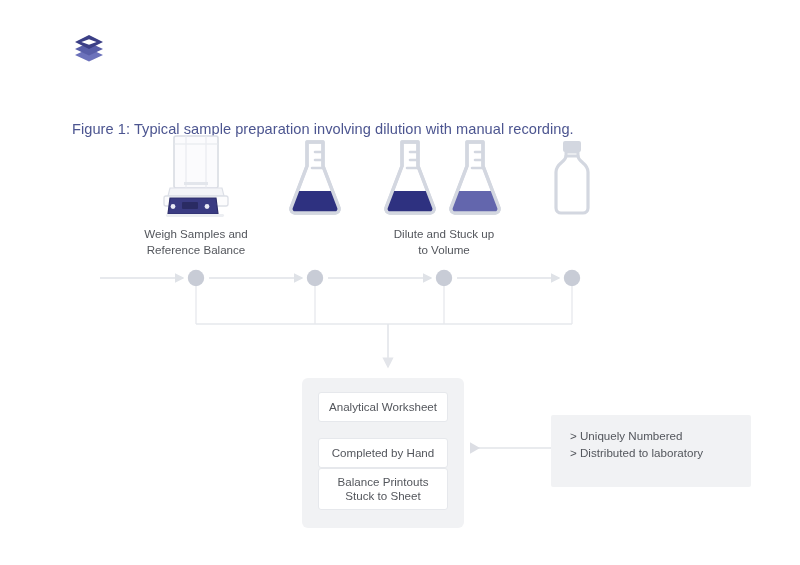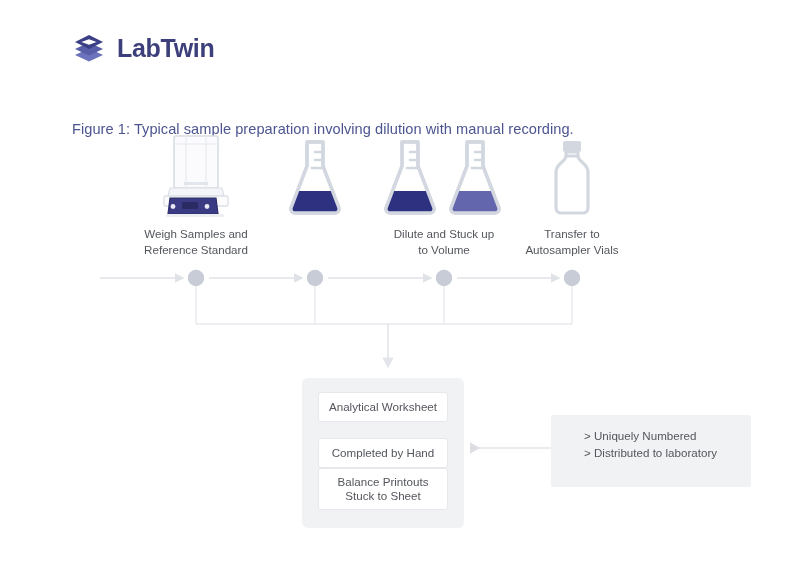--- a/index.html
+++ b/index.html
@@ -125,21 +125,21 @@
   
   #notes-panel {
     position: absolute;
     left: 551px;
     top: 415px;
     width: 200px;
     height: 72px;
     background: #f1f2f4;
     border-radius: 2px;
     box-sizing: border-box;
-    padding: 13px 0 0 33px;
+    padding: 13px 0 0 19px;
   }
   .note-line {
     font-size: 11.6px;
     line-height: 16.5px;
     color: #53565c;
     white-space: nowrap;
   }
 
   
   #note-arrow {
@@ -156,21 +156,20 @@
 
 <div id="logo-block">
   <span id="logo-mark">
     <svg width="34" height="34" viewBox="0 0 34 34">
       <path d="M17 17.5 L3 24 L17 30.5 L31 24 Z" fill="#6c72bb"></path>
       <path d="M17 11.5 L3 18 L17 24.5 L31 18 Z" fill="#585ea8"></path>
       <path d="M17 4 L3 11 L17 18 L31 11 Z" fill="#3b3f86"></path>
       <path d="M17 8.2 L9.4 11 L17 13.8 L24.6 11 Z" fill="#ffffff"></path>
     </svg>
   </span>
-  <span id="logo-wordmark">LabTwin</span>
 </div>
 
 <div id="figure-caption">Figure 1: Typical sample preparation involving dilution with manual recording.</div>
 
 <div class="step" id="step-0">
   <div class="step-icon">
     <svg width="84" height="86" viewBox="0 0 84 86">
 
       <rect x="20" y="4" width="44" height="52" rx="2" fill="#fbfbfd" stroke="#d9dce3" stroke-width="1.6"></rect>
       <path d="M20 12 L64 12" stroke="#e4e7ec" stroke-width="1.2"></path>
@@ -184,21 +183,21 @@
 
       <path d="M10 66 L56 66 L58 82 L8 82 Z" fill="#3a3b82" stroke="#2d2e6b" stroke-width="1.2" transform="translate(6,0)"></path>
       <rect x="28" y="70" width="16" height="7" rx="1" fill="#2a2b63"></rect>
       <circle cx="19" cy="74.5" r="2.4" fill="#e9eaf4"></circle>
       <circle cx="53" cy="74.5" r="2.4" fill="#e9eaf4"></circle>
 
       <rect x="12" y="82" width="58" height="3" rx="1.4" fill="#eceef2"></rect>
     </svg>
   </div>
   <div class="step-label">Weigh Samples and
-Reference Standard</div>
+Reference Balance</div>
 </div>
 
 <div class="step" id="step-1">
   <div class="step-icon">
     <svg width="62" height="82" viewBox="0 0 62 82">
       <defs>
         <clipPath id="clipFlaskA">
           <path d="M23 6 L39 6 L39 30 L55 72 A4 4 0 0 1 51 77 L11 77 A4 4 0 0 1 7 72 L23 30 Z"></path>
         </clipPath>
       </defs>
@@ -247,22 +246,20 @@
   <div class="step-icon">
     <svg width="52" height="82" viewBox="0 0 52 82">
 
       <rect x="17" y="5" width="18" height="11" rx="2" fill="#d3d7e0"></rect>
 
       <path d="M20 16 L32 16 L32 22 L20 22 Z" fill="#ffffff" stroke="#d3d7e0" stroke-width="3"></path>
 
       <path d="M20 20 C20 26 10 27 10 36 L10 72 A5 5 0 0 0 15 77 L37 77 A5 5 0 0 0 42 72 L42 36 C42 27 32 26 32 20 Z" fill="#ffffff" stroke="#d3d7e0" stroke-width="3.2" stroke-linejoin="round"></path>
     </svg>
   </div>
-  <div class="step-label">Transfer to
-Autosampler Vials</div>
 </div>
 
 <div id="timeline">
   <svg width="800" height="120" viewBox="0 0 800 120">
     <defs>
       <marker id="arrowRight" markerWidth="7" markerHeight="7" refX="6" refY="3.5" orient="auto">
         <path d="M0 0 L7 3.5 L0 7 Z" fill="#dfe2e7"></path>
       </marker>
       <marker id="arrowDown" markerWidth="7" markerHeight="7" refX="6" refY="3.5" orient="auto">
         <path d="M0 0 L7 3.5 L0 7 Z" fill="#e3e5ea"></path>

